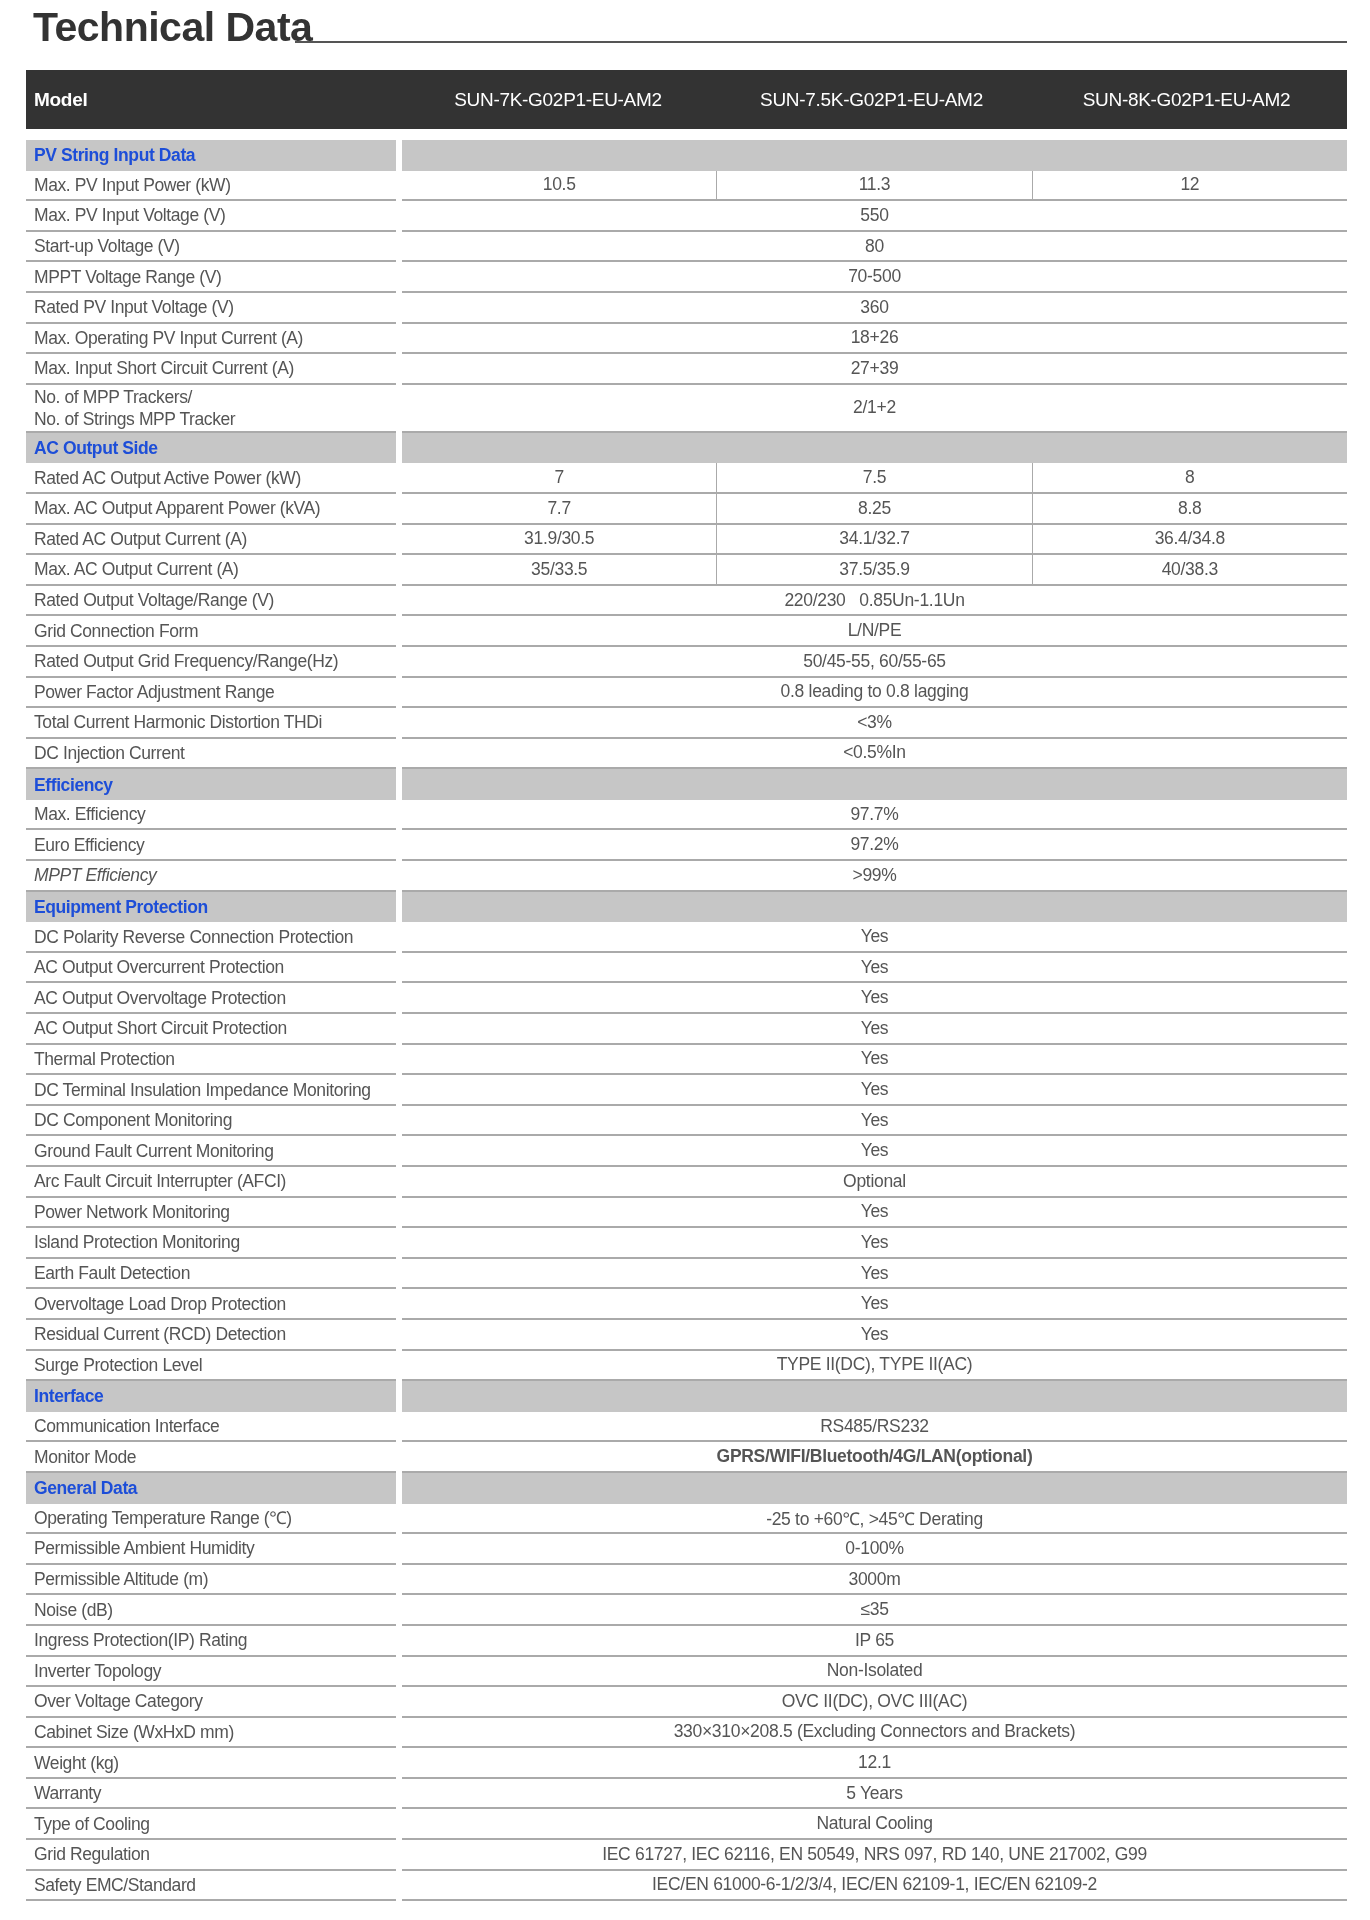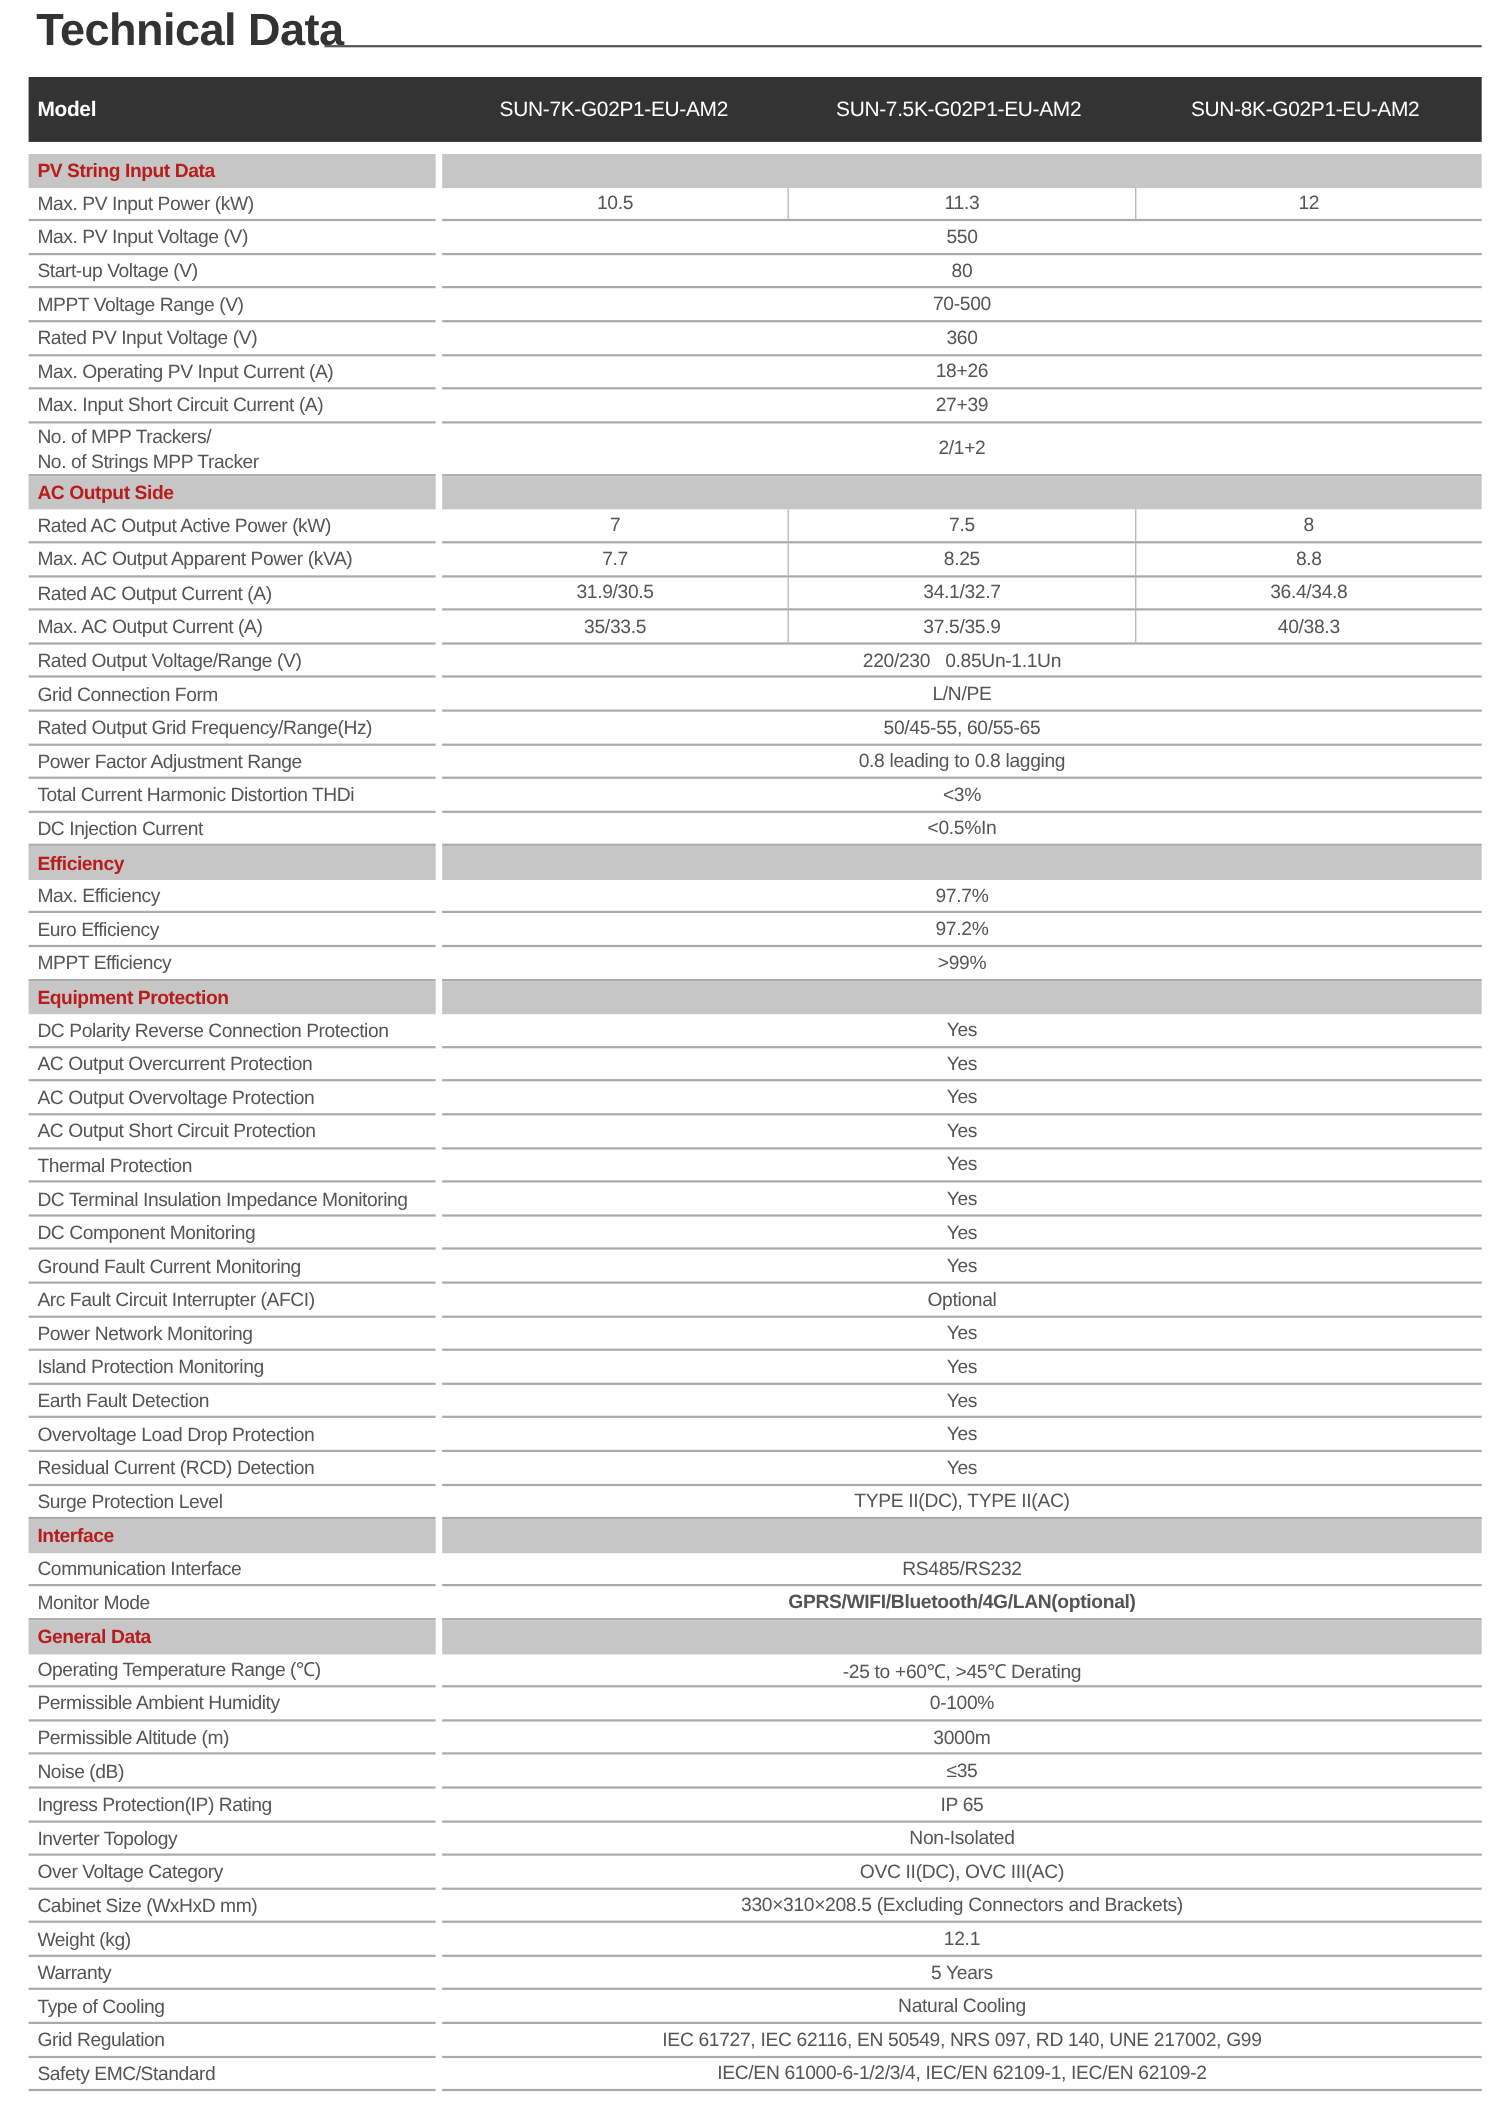--- a/index.html
+++ b/index.html
@@ -15,21 +15,21 @@
   .model-bar .mcol.c1 { width:312px; }
   .table { position:absolute; left:26px; top:140px; width:1321px; }
   .row { display:flex; height:30.6px; }
   .row.tall { height:48px; }
   .cell-l { width:370px; box-sizing:border-box; padding-left:8px; font-size:17.5px; letter-spacing:-0.4px;
             display:flex; align-items:center; border-bottom:2px solid #aaaaaa; color:#555555; line-height:22px; }
   .gap { width:6px; }
   .cell-v { flex:1; box-sizing:border-box; border-bottom:2px solid #aaaaaa; display:flex; }
   .cell-v .v { flex:1; display:flex; align-items:center; justify-content:center; font-size:17.5px; letter-spacing:-0.3px; color:#555555; }
   .cell-v .v + .v { border-left:1px solid #aaaaaa; }
-  .row.section .cell-l { background:#c6c6c6; border-bottom:none; font-weight:bold; color:#b91c1c; font-size:17.5px; }
+  .row.section .cell-l { background:#c6c6c6; border-bottom:none; font-weight:bold; color:#1d4ed8; font-size:17.5px; }
   .row.section .cell-v { background:#c6c6c6; border-bottom:none; }
 </style>
 </head>
 <body>
 
 <div class="title-wrap">
   <div class="title">Technical Data</div>
   <div class="title-rule"></div>
 </div>
 
@@ -201,21 +201,21 @@
       </div>
     </div>
     <div class="row">
       <div class="cell-l" style="white-space: pre-line;">Euro Efficiency</div>
       <div class="gap"></div>
       <div class="cell-v">
         <div class="v" style="white-space: pre;">97.2%</div>
       </div>
     </div>
     <div class="row">
-      <div class="cell-l" style="white-space: pre-line;">MPPT Efficiency</div>
+      <div class="cell-l" style="white-space: pre-line; font-style: italic;">MPPT Efficiency</div>
       <div class="gap"></div>
       <div class="cell-v">
         <div class="v" style="white-space: pre;">&gt;99%</div>
       </div>
     </div>
     <div class="row section">
       <div class="cell-l">Equipment Protection</div>
       <div class="gap"></div>
       <div class="cell-v"></div>
     </div>

